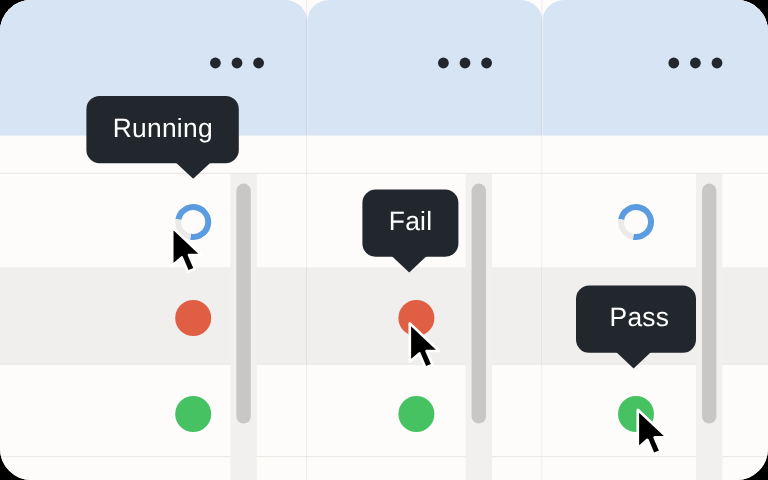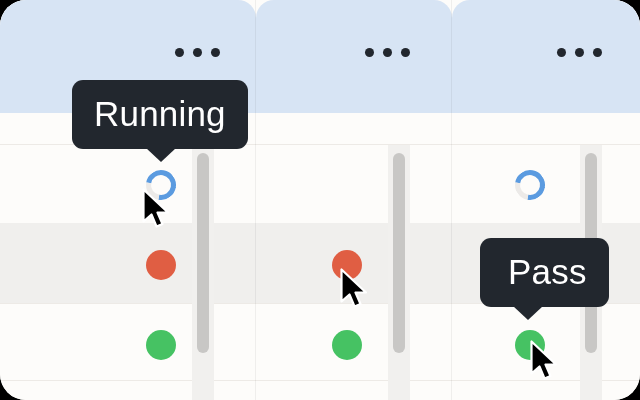--- a/index.html
+++ b/index.html
@@ -123,21 +123,21 @@
     border-radius: 6px;
     background: #C8C7C5;
   }
 
   
   .tooltip {
     position: absolute;
     background: #22272E;
     color: #FFFFFF;
     border-radius: 11px;
-    font-size: 35px;
+    font-size: 22px;
     line-height: 1;
     padding: 16px 22px 18px 22px;
     white-space: nowrap;
     z-index: 20;
     letter-spacing: 0.2px;
   }
   .tooltip::after {
     content: "";
     position: absolute;
     bottom: -13px;
@@ -256,20 +256,23 @@
     </div>
     <div class="mark" style="left:63px; top:330px;" data-name="status-pass-3">
       <div class="dot pass" data-name="status-dot-icon"></div>
     </div>
   </div>
 
   <div class="tooltip" style="left:72px; top:80px;" data-name="tooltip-running">
     <span data-name="tooltip-label">Running</span>
   </div>
 
+  <div class="tooltip" style="left:302px; top:158px;" data-name="tooltip-fail">
+    <span data-name="tooltip-label">Fail</span>
+  </div>
 
   <div class="tooltip" style="left:480px; top:238px;padding-left:28px;" data-name="tooltip-pass">
     <span data-name="tooltip-label">Pass</span>
   </div>
 
   <div class="cursor" style="left:141px; top:188px;" data-name="mouse-cursor-panel-1">
     <svg width="34" height="44" viewBox="0 0 34 44" xmlns="http://www.w3.org/2000/svg" data-name="cursor-arrow-icon">
       <path d="M2.5,1.5 L2.5,33.5 L10.5,26.5 L15.5,38.5 L21.5,36 L16.5,24.5 L27,24.5 Z" fill="#000000" stroke="#FFFFFF" stroke-width="2.2" stroke-linejoin="round"></path>
     </svg>
   </div>

